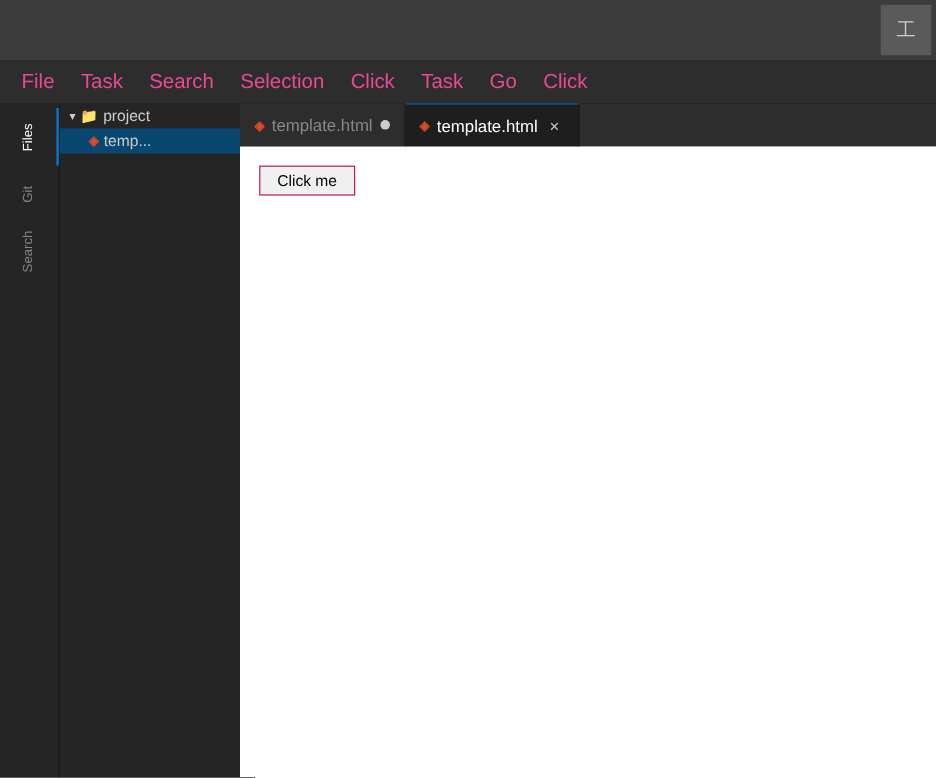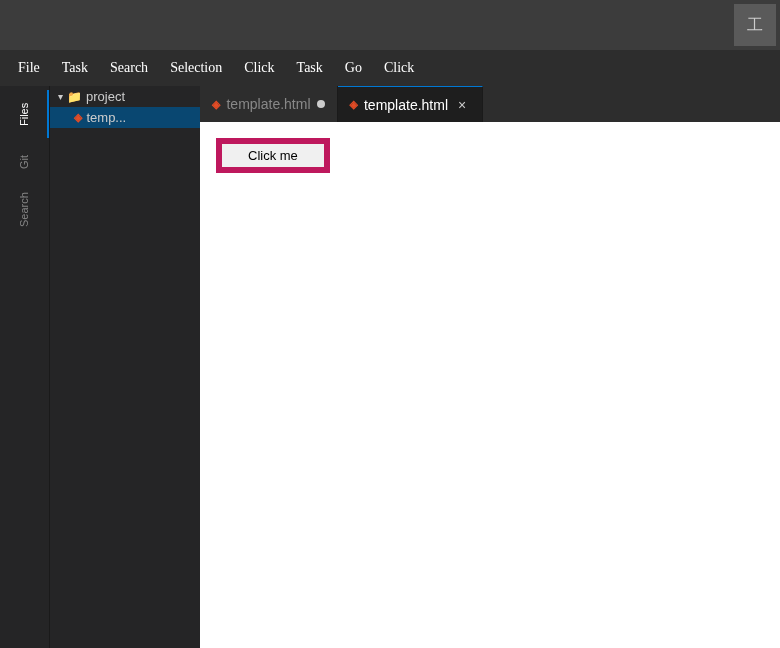--- a/index.html
+++ b/index.html
@@ -49,25 +49,24 @@
       background: #2d2d2d;
       display: flex;
       align-items: center;
       padding: 0 8px;
       gap: 2px;
       flex-shrink: 0;
     }
 
     .menu-item {
       padding: 4px 10px;
-      color: #ffffff;
+      color: #ec4899;
       cursor: pointer;
       border-radius: 3px;
-      font-size: 14px;
-      font-family: Liberation Serif, serif;
+      font-size: 17px;
     }
 
     
     .content-area {
       display: flex;
       flex: 1;
       overflow: hidden;
     }
 
     
@@ -225,23 +224,23 @@
 
     
     .editor-preview {
       flex: 1;
       background: #ffffff;
       overflow: auto;
       padding: 8px;
     }
 
     .preview-button {
-      padding: 4px 26px;
+      padding: 4px 14px;
       background: #f0f0f0;
-      border: 6px solid #be185d;
+      border: 1px solid #be185d;
       cursor: pointer;
       font-size: 13px;
       font-family: -apple-system, BlinkMacSystemFont, 'Segoe UI', sans-serif;
       margin: 8px;
       display: inline-block;
     }
   </style>
 </head>
 <body>
 

